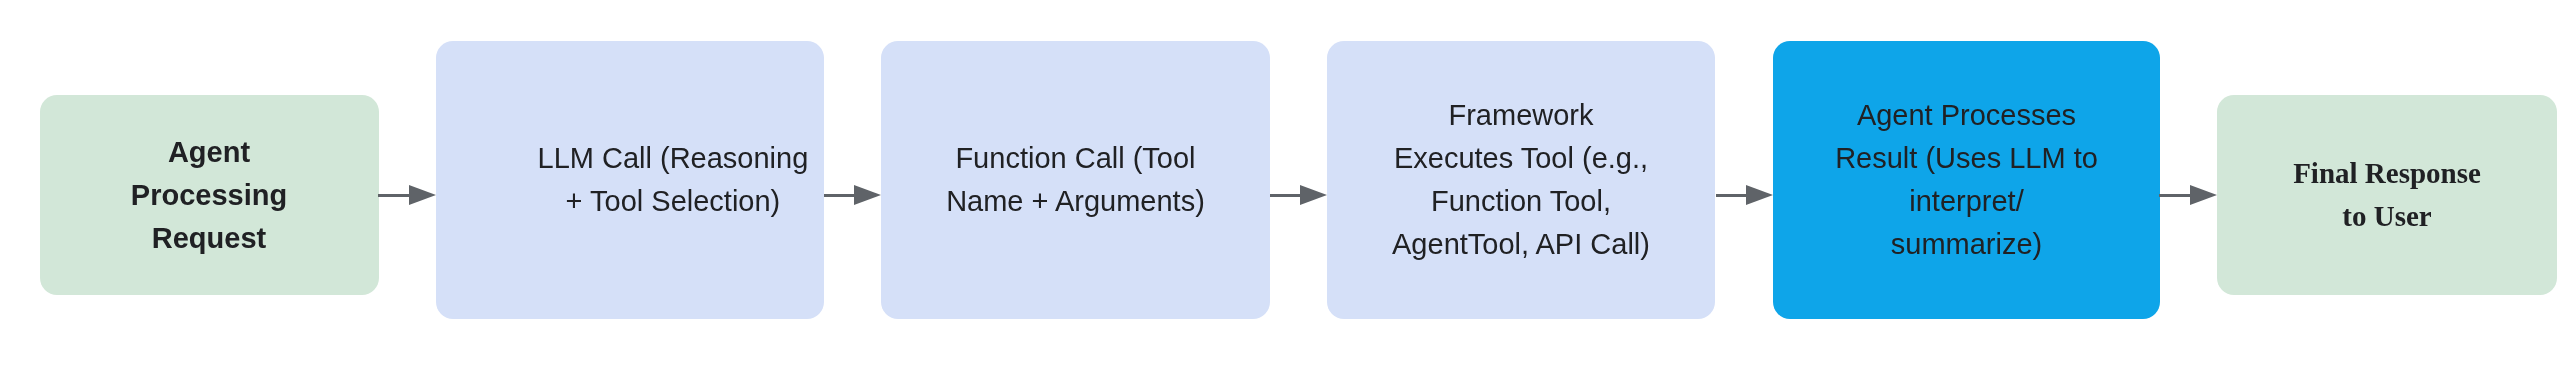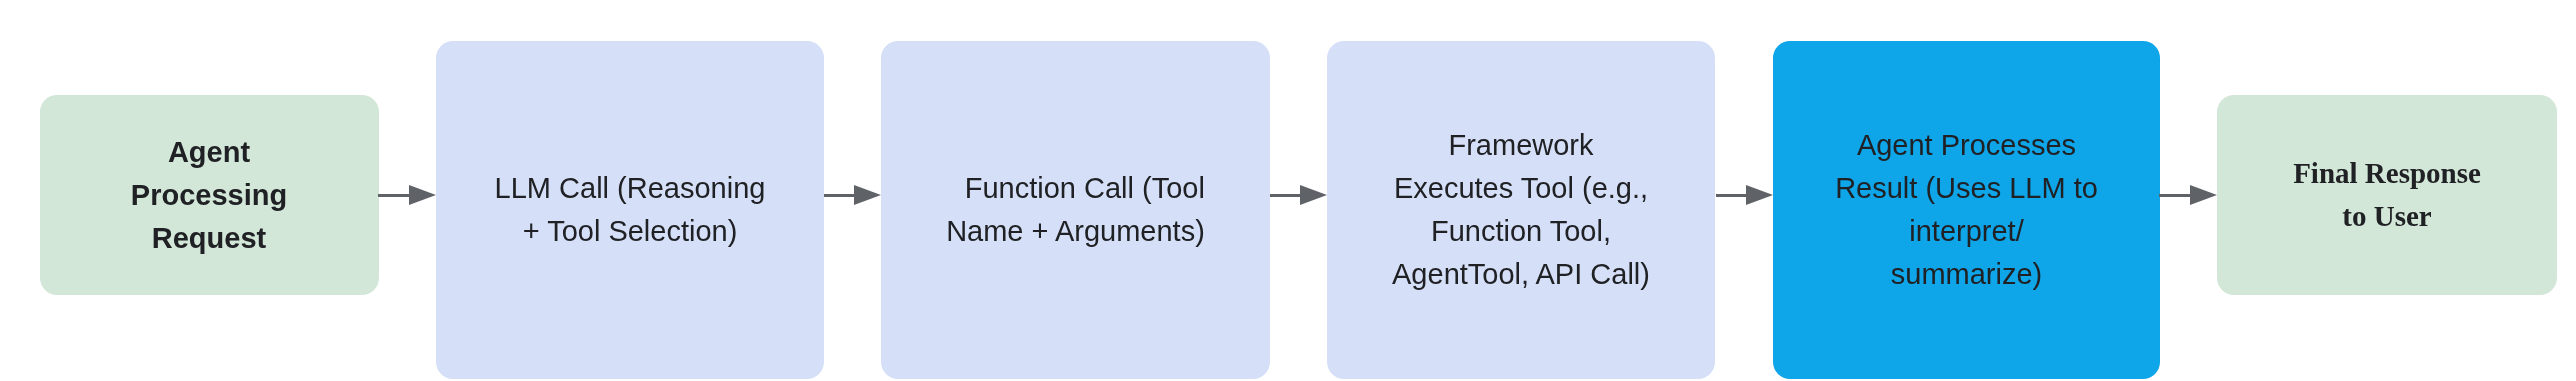--- a/index.html
+++ b/index.html
@@ -15,21 +15,21 @@
   .node {
     position: absolute;
     border-radius: 17px;
     display: flex;
     align-items: center;
     justify-content: center;
     box-sizing: border-box;
     padding: 0 15.7px;
   }
   .node.green { background: #d2e7d8; top: 95px; height: 200px; }
-  .node.blue  { background: #d5e0f8; top: 41px;  height: 338px; }
+  .node.blue  { background: #d5e0f8; top: 41px;  height: 278px; }
   .node-text {
     white-space: pre-line;
     text-align: center;
     color: #202124;
     font-size: 29px;
     line-height: 43px;
   }
   .node.green .node-text { font-weight: 700; }
   .node.blue  .node-text { font-weight: 400; }
   .arrow {
@@ -65,32 +65,32 @@
     <div class="node-text" style="color: rgb(32, 33, 36);">Agent
 Processing
 Request</div>
   </div>
 
   <div class="arrow" style="left:362px; width:58px;">
     <div class="arrow-line" style="background: rgb(95, 99, 104);"></div>
     <div class="arrow-head" style="border-left-color: rgb(95, 99, 104);"></div>
   </div>
 
-  <div class="node blue" style="left: 420px; width: 388px; background: rgb(213, 224, 248);">
+  <div class="node blue" style="left: 420px; width: 388px; background: rgb(213, 224, 248); justify-content: flex-end;">
     <div class="node-text" style="color: rgb(32, 33, 36);">LLM Call (Reasoning
 + Tool Selection)</div>
   </div>
 
   <div class="arrow" style="left:808px; width:57px;">
     <div class="arrow-line" style="background: rgb(95, 99, 104);"></div>
     <div class="arrow-head" style="border-left-color: rgb(95, 99, 104);"></div>
   </div>
 
   <div class="node blue" style="left: 865px; width: 389px; background: rgb(213, 224, 248);">
-    <div class="node-text" style="color: rgb(32, 33, 36); text-align: right;">Function Call (Tool
+    <div class="node-text" style="color: rgb(32, 33, 36);">Function Call (Tool
 Name + Arguments)</div>
   </div>
 
   <div class="arrow" style="left:1254px; width:57px;">
     <div class="arrow-line" style="background: rgb(95, 99, 104);"></div>
     <div class="arrow-head" style="border-left-color: rgb(95, 99, 104);"></div>
   </div>
 
   <div class="node blue" style="left: 1311px; width: 388px; background: rgb(213, 224, 248);">
     <div class="node-text" style="color: rgb(32, 33, 36);">Framework

